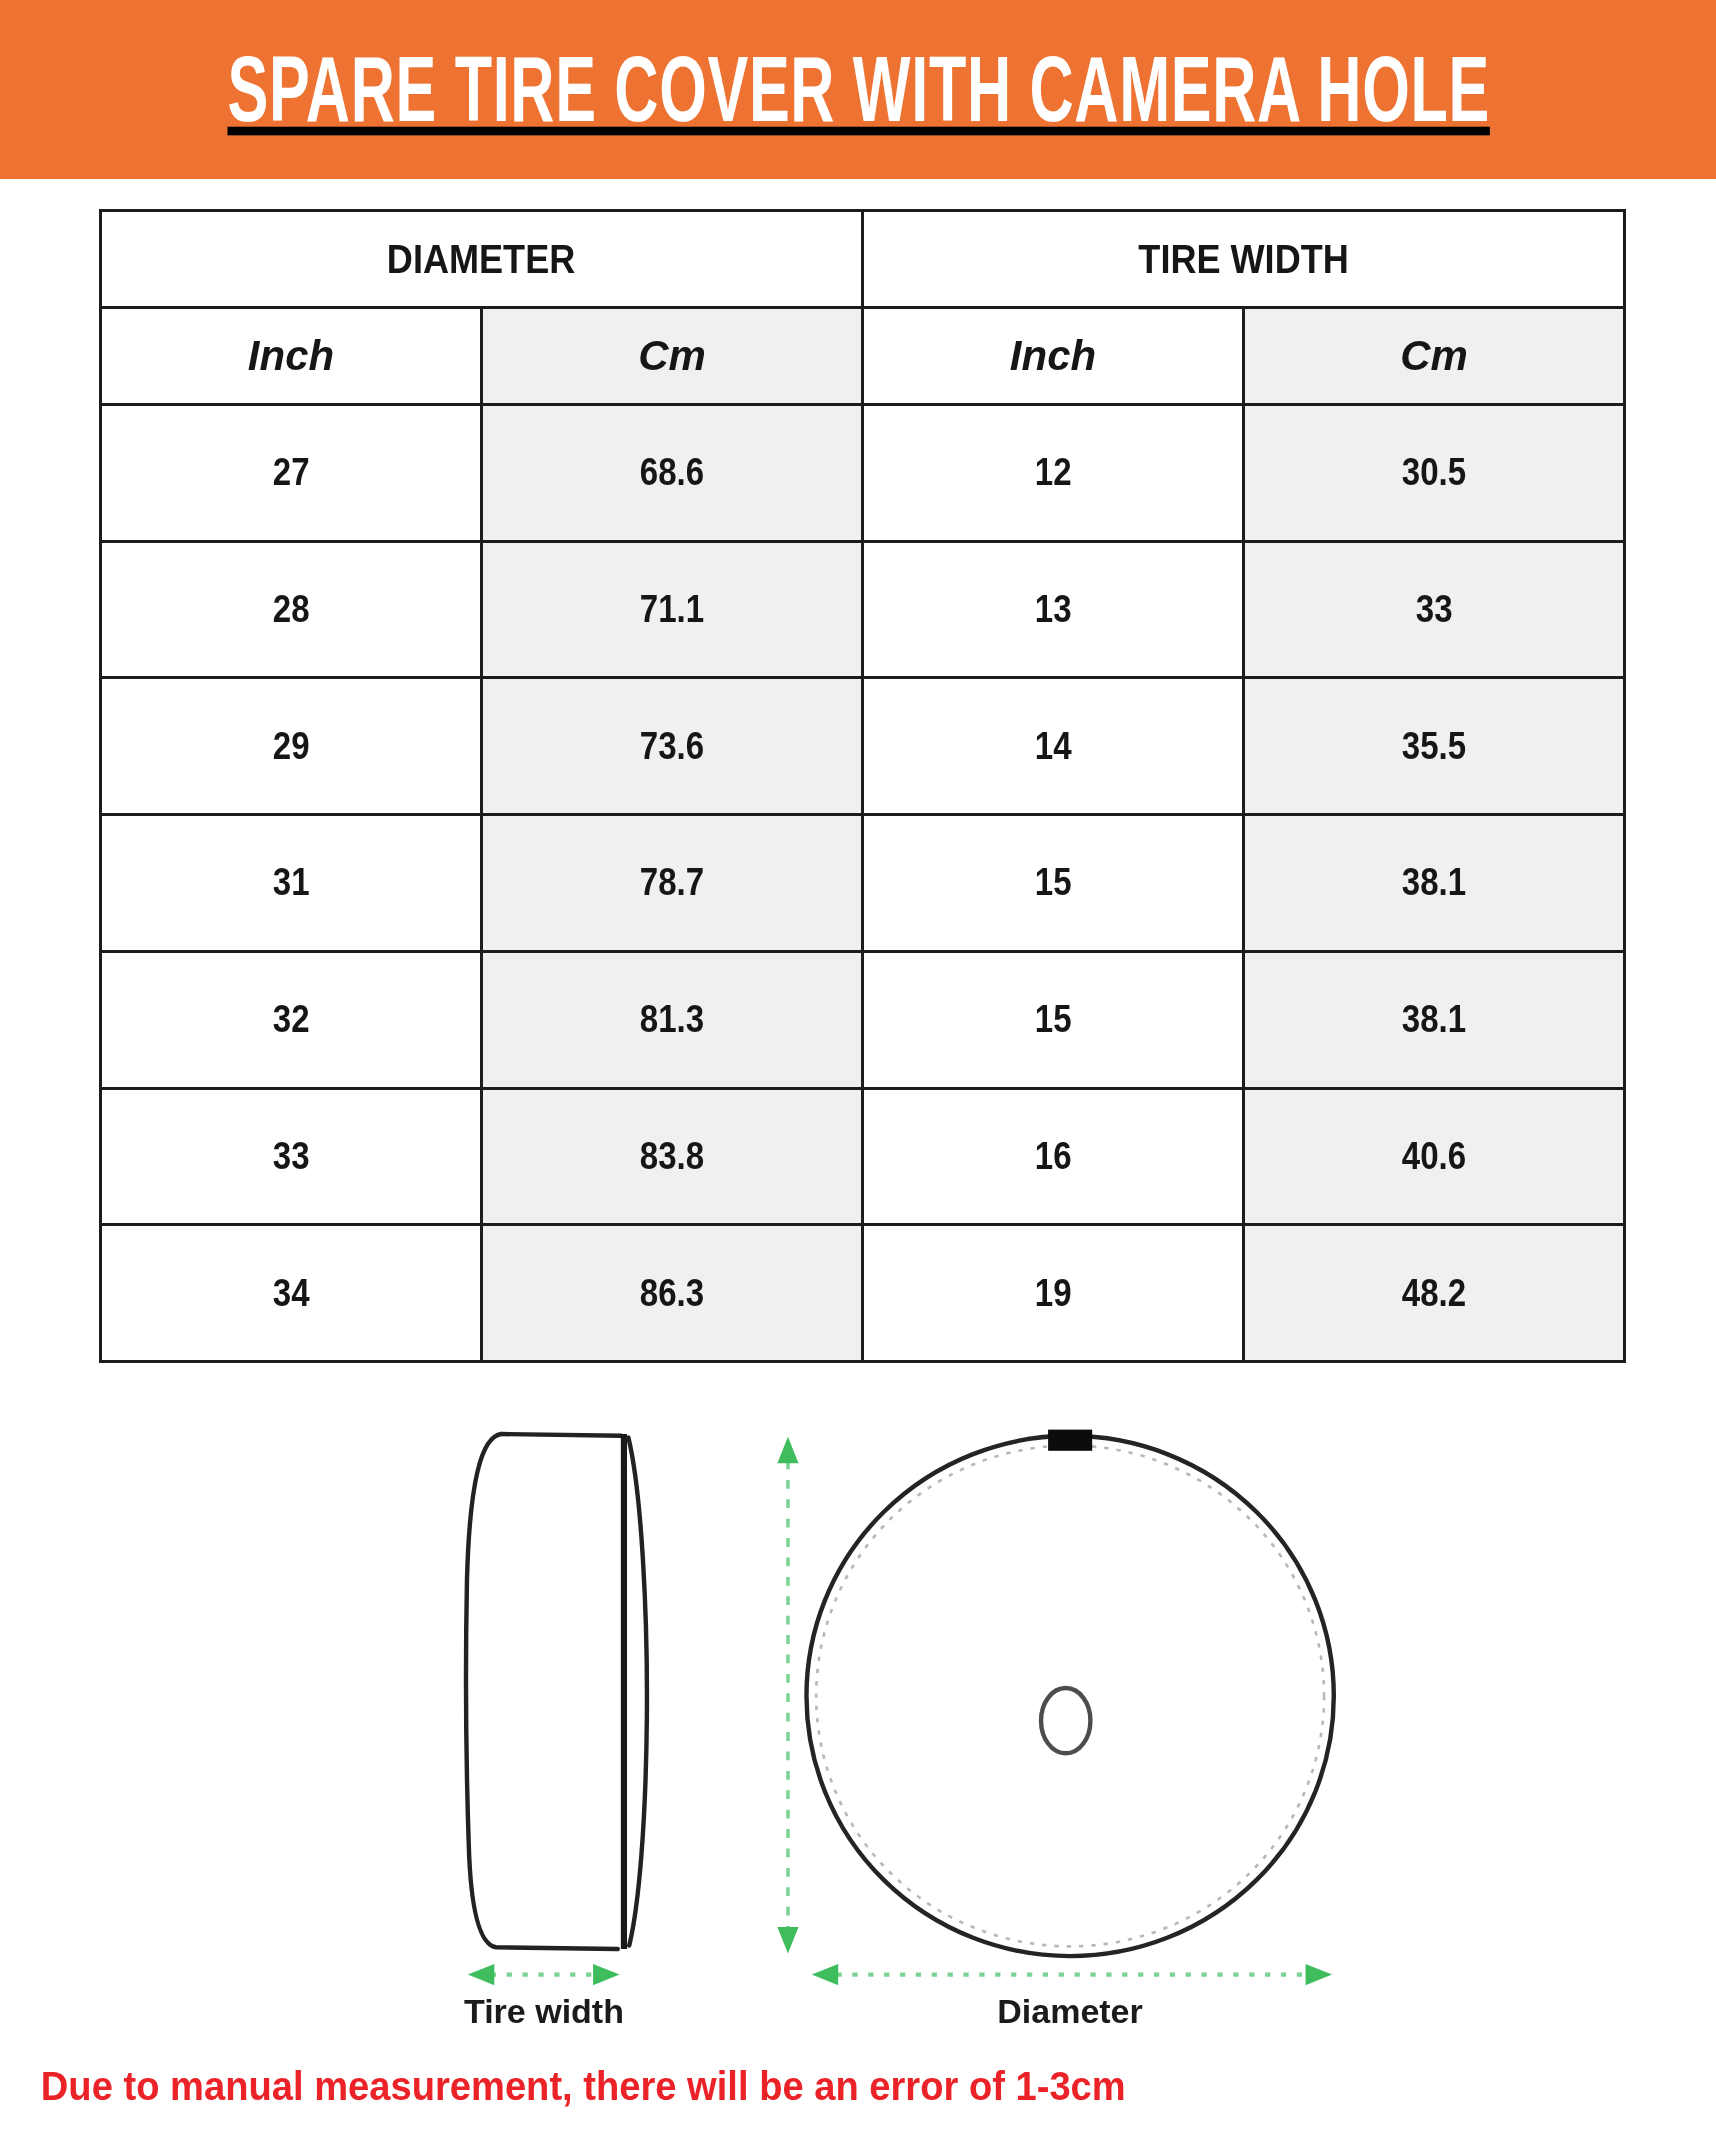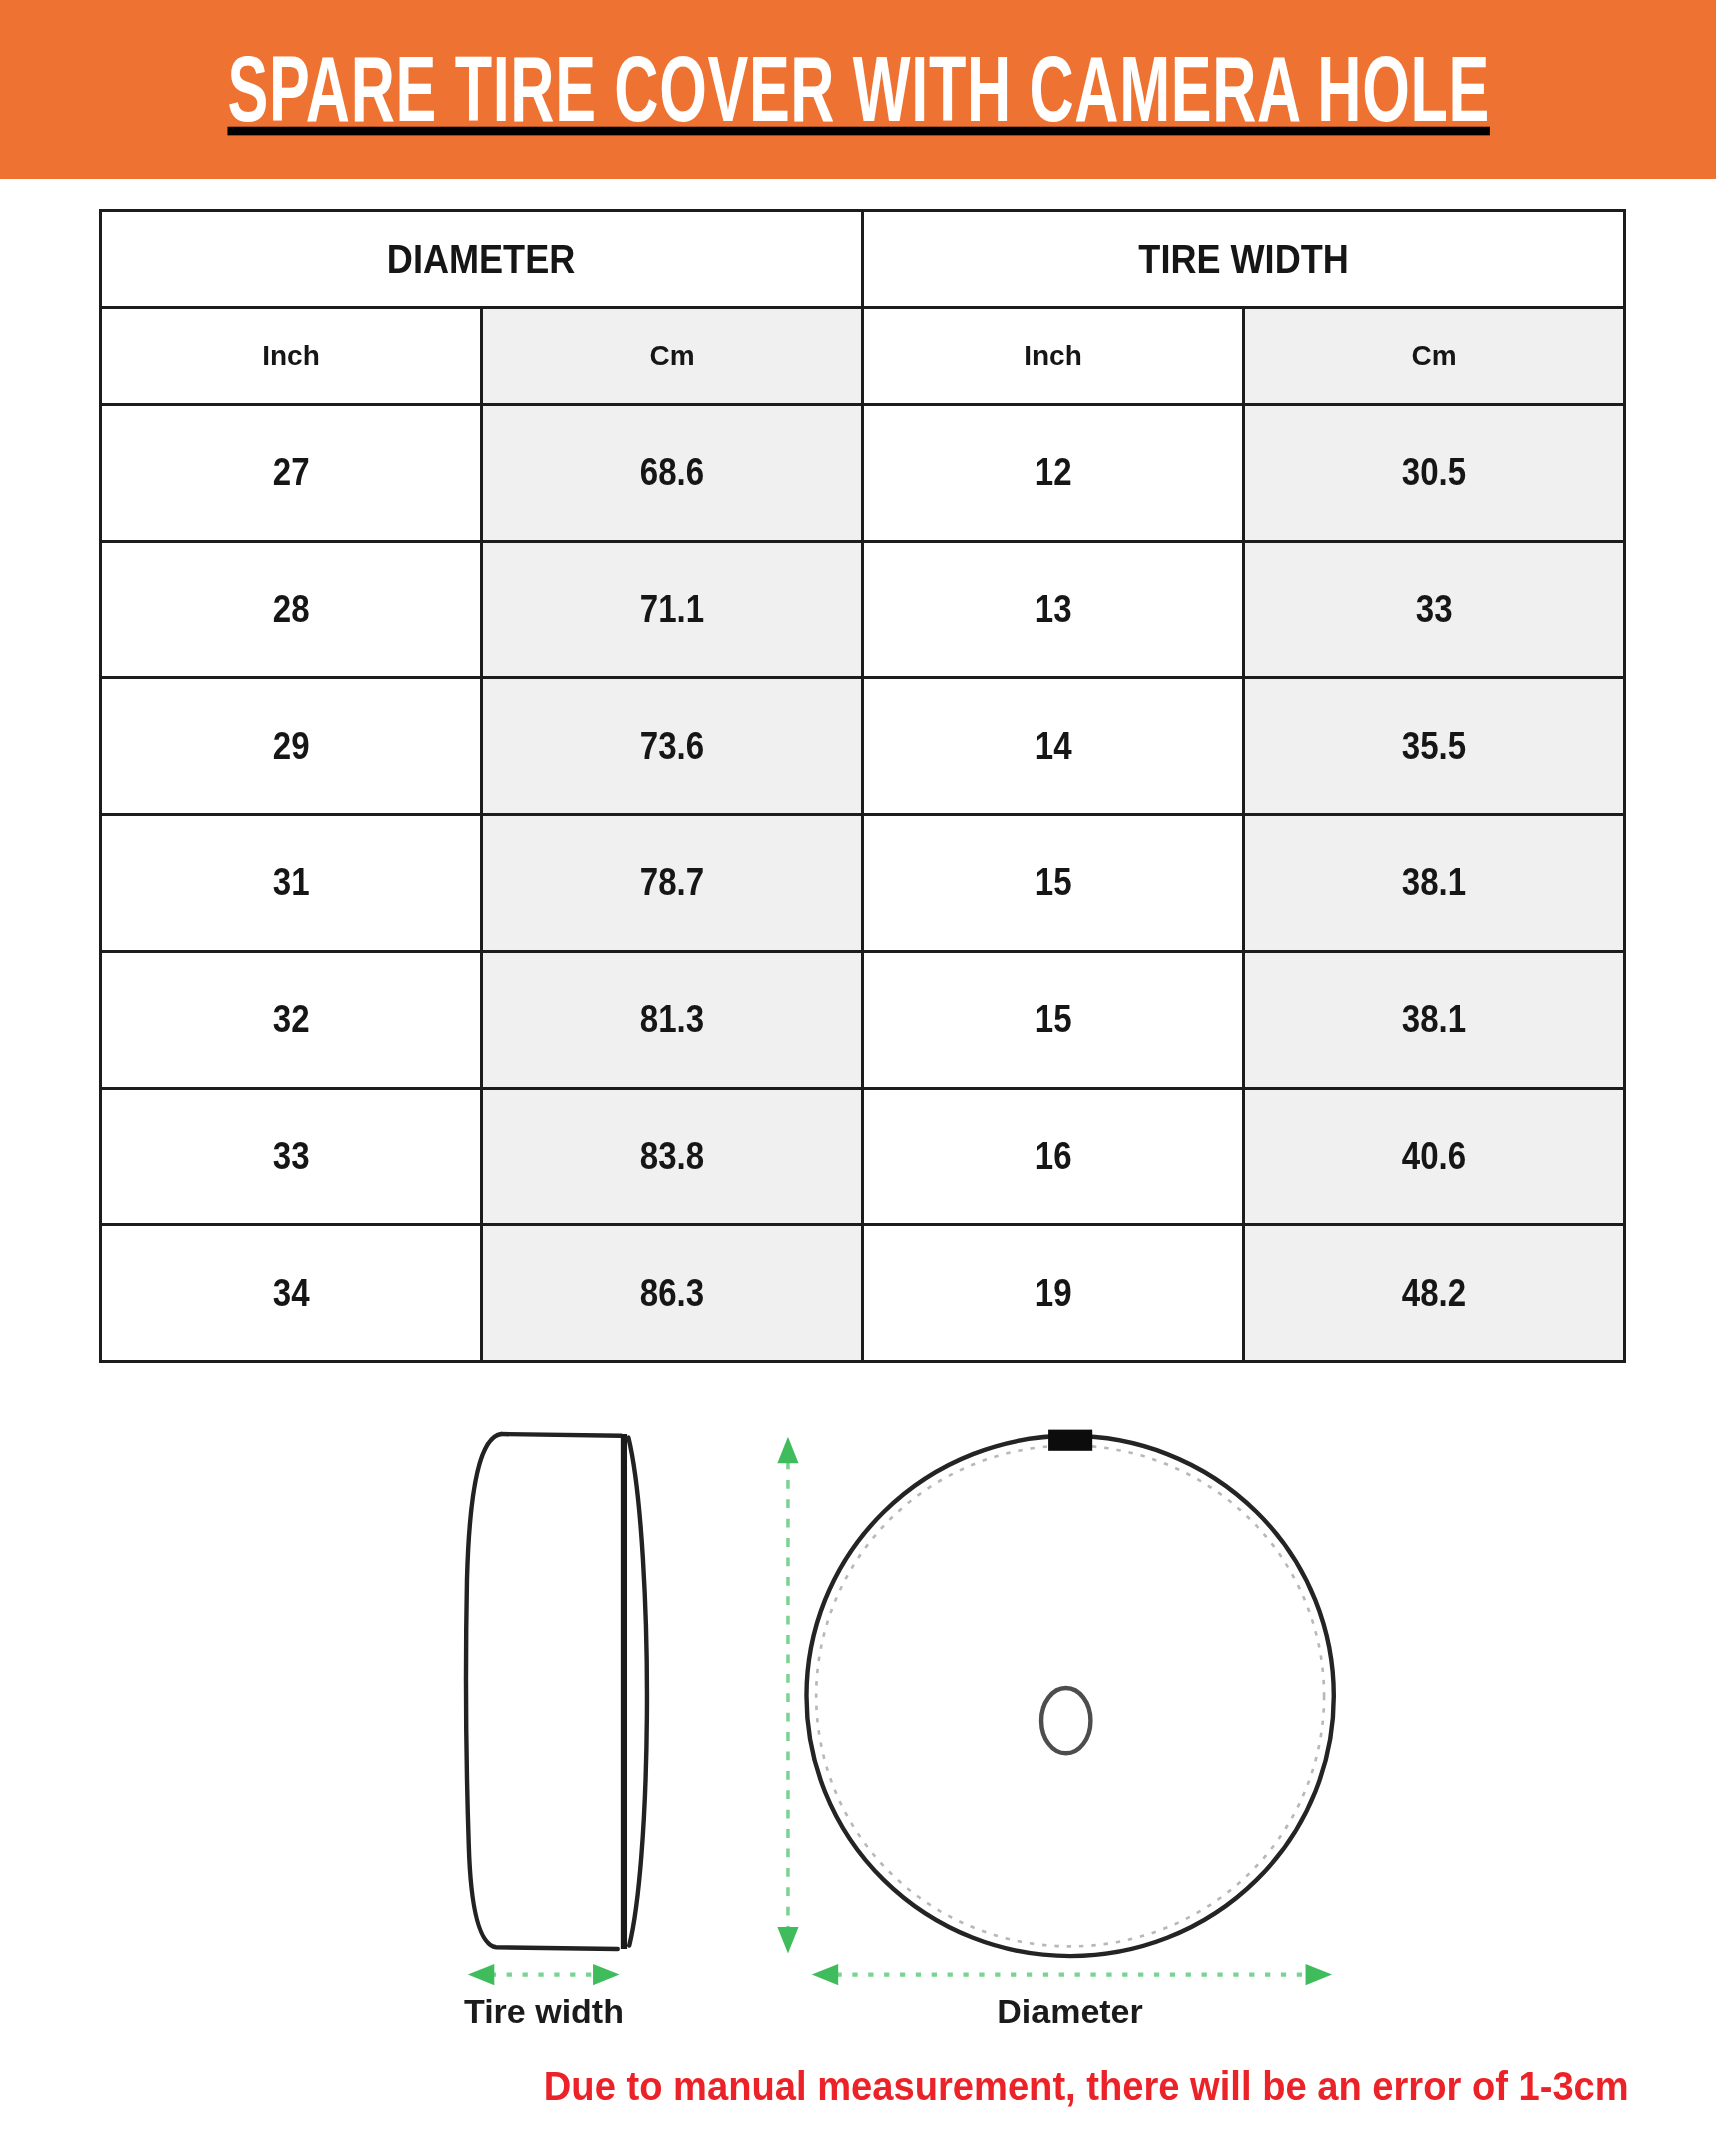--- a/index.html
+++ b/index.html
@@ -26,35 +26,35 @@
     border-collapse:collapse; table-layout:fixed;
   }
   .size-table th, .size-table td {
     border:3.5px solid #1c1c1c; text-align:center; vertical-align:middle;
     color:#161616; background:#ffffff; padding:0;
   }
   .size-table col { width:25%; }
   .size-table thead tr { height:97px; }
   .gray { background:#f0f0f0 !important; }
   .group-hdr { display:inline-block; font-size:41px; font-weight:bold; transform:scaleX(0.88); white-space:nowrap; }
-  .sub-hdr   { display:inline-block; font-size:28px; font-weight:bold; }
+  .sub-hdr   { display:inline-block; font-size:42px; font-weight:bold;font-style:italic; }
   .num       { display:inline-block; font-size:38px; font-weight:bold; transform:scaleX(0.87); white-space:nowrap; }
 
   
   .diagram-svg { position:absolute; left:0; top:1412px; width:1717px; height:582px; }
   .diag-label {
     position:absolute; top:1992px; color:#1b1b1b;
     font-size:34px; font-weight:bold; transform:translateX(-50%); white-space:nowrap;
   }
   .label-tirewidth { left:544px; }
   .label-diameter  { left:1070px; }
 
   
   .footnote {
-    position:absolute; left:0; top:2063px; width:1670px; text-align:right;
+    position:absolute; left:0; top:2063px; width:1670px; text-align:left;
   }
   .footnote span {
     display:inline-block; font-size:41px; font-weight:bold; transform:scaleX(0.93); white-space:nowrap;
   }
 </style>
 </head>
 <body>
 
 <div class="page">
 

